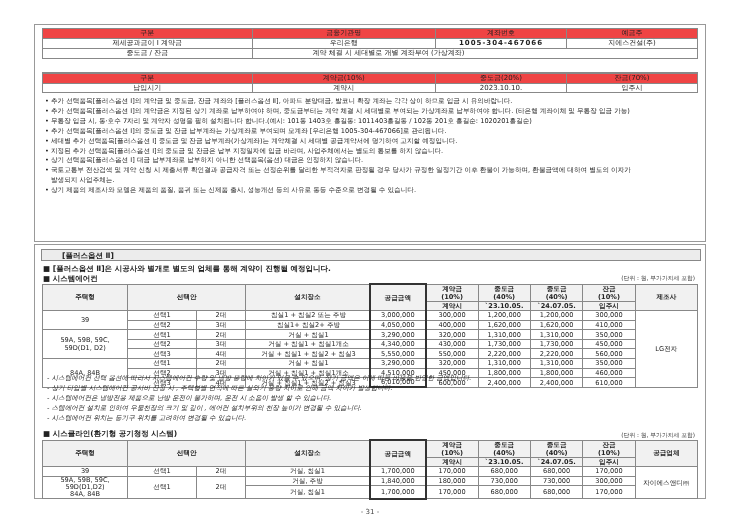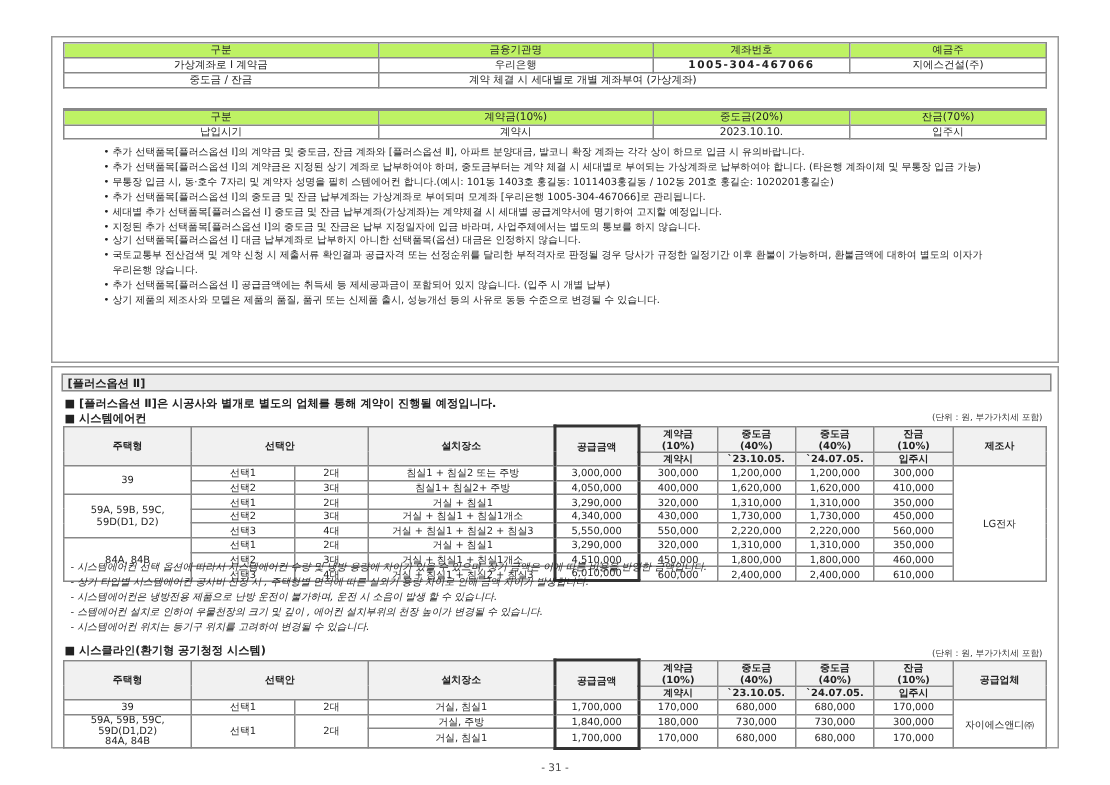--- a/index.html
+++ b/index.html
@@ -2,29 +2,29 @@
 <html><head>
 <meta charset="utf-8">
 <style>
   * { box-sizing: border-box; margin: 0; padding: 0; }
   body { width: 740px; height: 523px; background: #fff; font-family: "DejaVu Sans", sans-serif; color: #222; position: relative; overflow: hidden; }
   .box { position: absolute; left: 34px; width: 302px; border: 1px solid #999; background: #fff; }
   #top-box { top: 24px; left: 34px; width: 672px; height: 218px; }
   #bot-box { top: 244px; left: 34px; width: 672px; height: 255px; }
   table { border-collapse: collapse; width: 100%; table-layout: fixed; }
   td, th { border: 1px solid #888; text-align: center; font-size: 7px; line-height: 8.5px; font-weight: normal; padding: 0 2px; white-space: nowrap; overflow: hidden; }
-  .hdr { background: #bef264; }
+  .hdr { background: #ef4444; }
   .t1 { position: absolute; left: 7px; top: 3px; width: 656px; }
   .t1 td { height: 10px; }
   .t2 { position: absolute; left: 7px; top: 47px; width: 656px; border-top: 2px solid #888; }
   .t2 td { height: 9px; }
-  .notes { position: absolute; left: 10px; top: 72px; width: 656px; font-size: 6.6px; line-height: 9.9px; margin-left: 24px; }
+  .notes { position: absolute; left: 10px; top: 72px; width: 656px; font-size: 6.6px; line-height: 9.9px; }
   .notes div { white-space: nowrap; overflow: hidden; }
   .notes .b { font-weight: bold; }
-  .sec-title { position: absolute; left: 6px; top: 4px; width: 660px; height: 12px; background: #ececec; border: 1px solid #888; font-size: 7.5px; font-weight: bold; padding-left: 3px; line-height: 11px; }
+  .sec-title { position: absolute; left: 6px; top: 4px; width: 660px; height: 12px; background: #ececec; border: 1px solid #888; font-size: 7.5px; font-weight: bold; padding-left: 20px; line-height: 11px; }
   .line { position: absolute; left: 8px; font-size: 7.5px; font-weight: bold; white-space: nowrap; }
   .unit { position: absolute; right: 10px; font-size: 5.8px; color: #333; }
   .t3 { position: absolute; left: 7px; top: 32px; width: 656px; }
   .t3 td { height: 9.6px; font-size: 6.6px; line-height: 8px; }
   .t3 .hd td { font-weight: bold; background: #f1f1f1; }
   .t3 .al { text-align: center; padding-left: 4px; }
   .thickl { border-left: 2px solid #333 !important; }
   .thickr { border-right: 2px solid #333 !important; }
   .thickt { border-top: 2px solid #333 !important; }
   .thickb { border-bottom: 2px solid #333 !important; }
@@ -47,21 +47,21 @@
         <col style="width:20%">
       </colgroup>
     <tbody>
         <tr class="hdr">
       <td>구분</td>
       <td>금융기관명</td>
       <td>계좌번호</td>
       <td>예금주</td>
     </tr>
     <tr>
-      <td>가상계좌로 Ⅰ 계약금</td>
+      <td>제세공과금이 Ⅰ 계약금</td>
       <td>우리은행</td>
       <td style="font-weight:bold;letter-spacing:1px">1005-304-467066</td>
       <td>지에스건설(주)</td>
     </tr>
     <tr>
       <td>중도금 / 잔금</td>
       <td colspan="3" style="text-align:left;padding-left:60px">계약 체결 시 세대별로 개별 계좌부여 (가상계좌)</td>
     </tr>
   </tbody>
     </table>
@@ -83,28 +83,27 @@
       <td>납입시기</td>
       <td>계약시</td>
       <td>2023.10.10.</td>
       <td>입주시</td>
     </tr>
   </tbody>
     </table>
   <div class="notes">
     <div>• 추가 선택품목[플러스옵션 Ⅰ]의 계약금 및 중도금, 잔금 계좌와 [플러스옵션 Ⅱ], 아파트 분양대금, 발코니 확장 계좌는 각각 상이 하므로 입금 시 유의바랍니다.</div>
     <div>• 추가 선택품목[플러스옵션 Ⅰ]의 계약금은 지정된 상기 계좌로 납부하여야 하며, 중도금부터는 계약 체결 시 세대별로 부여되는 가상계좌로 납부하여야 합니다. (타은행 계좌이체 및 무통장 입금 가능)</div>
-    <div>• 무통장 입금 시, 동·호수 7자리 및 계약자 성명을 필히 스템에어컨 합니다.(예시: 101동 1403호 홍길동: 1011403홍길동 / 102동 201호 홍길순: 1020201홍길순)</div>
+    <div>• 무통장 입금 시, 동·호수 7자리 및 계약자 성명을 필히 설치됩니다 합니다.(예시: 101동 1403호 홍길동: 1011403홍길동 / 102동 201호 홍길순: 1020201홍길순)</div>
     <div>• 추가 선택품목[플러스옵션 Ⅰ]의 중도금 및 잔금 납부계좌는 가상계좌로 부여되며 모계좌 [우리은행 1005-304-467066]로 관리됩니다.</div>
     <div>• 세대별 추가 선택품목[플러스옵션 Ⅰ] 중도금 및 잔금 납부계좌(가상계좌)는 계약체결 시 세대별 공급계약서에 명기하여 고지할 예정입니다.</div>
     <div>• 지정된 추가 선택품목[플러스옵션 Ⅰ]의 중도금 및 잔금은 납부 지정일자에 입금 바라며, 사업주체에서는 별도의 통보를 하지 않습니다.</div>
     <div>• 상기 선택품목[플러스옵션 Ⅰ] 대금 납부계좌로 납부하지 아니한 선택품목(옵션) 대금은 인정하지 않습니다.</div>
     <div>• 국토교통부 전산검색 및 계약 신청 시 제출서류 확인결과 공급자격 또는 선정순위를 달리한 부적격자로 판정될 경우 당사가 규정한 일정기간 이후 환불이 가능하며, 환불금액에 대하여 별도의 이자가</div>
-    <div style="padding-left:6px">  우리은행 않습니다.</div>
-    <div>• 추가 선택품목[플러스옵션 Ⅰ] 공급금액에는 취득세 등 제세공과금이 포함되어 있지 않습니다. (입주 시 개별 납부)</div>
+    <div style="padding-left:6px">  발생되지 사업주체는.</div>
     <div>• 상기 제품의 제조사와 모델은 제품의 품질, 품귀 또는 신제품 출시, 성능개선 등의 사유로 동등 수준으로 변경될 수 있습니다.</div>
   </div>
 </div>
 
 <div id="bot-box" class="box">
   <div class="sec-title">[플러스옵션 Ⅱ]</div>
   <div class="line" style="top:19px">■ [플러스옵션 Ⅱ]은 시공사와 별개로 별도의 업체를 통해 계약이 진행될 예정입니다.</div>
 
   <div class="line" style="top:29px">■ 시스템에어컨</div>
 

